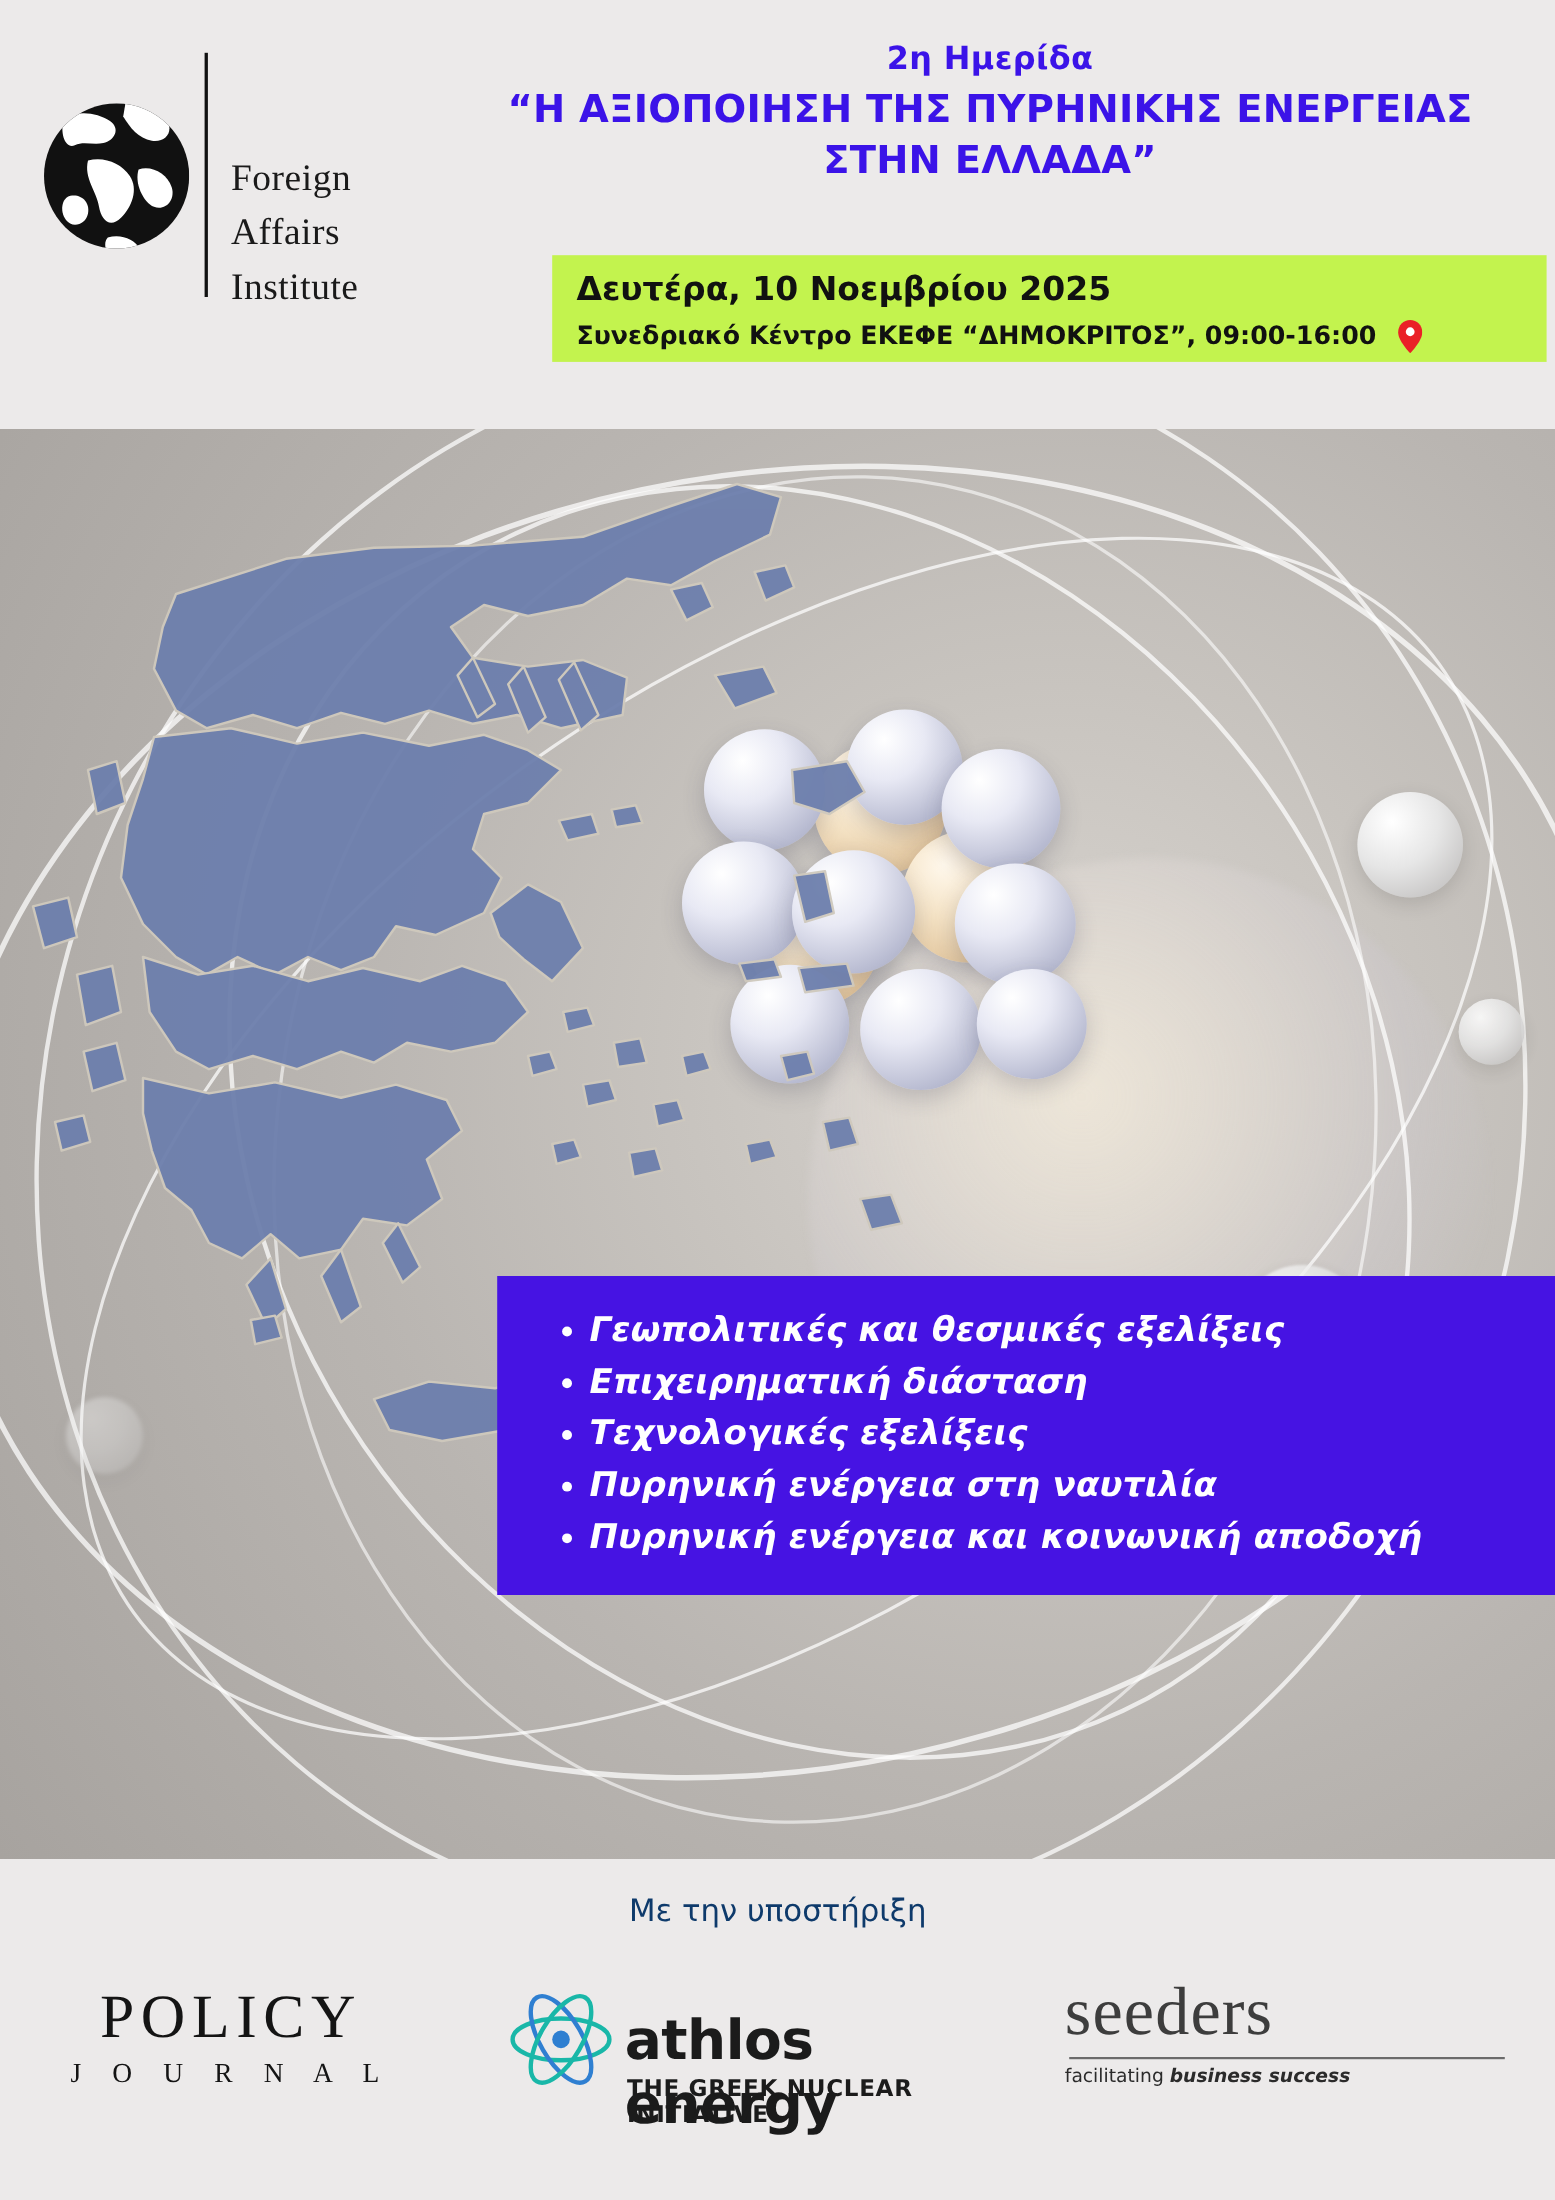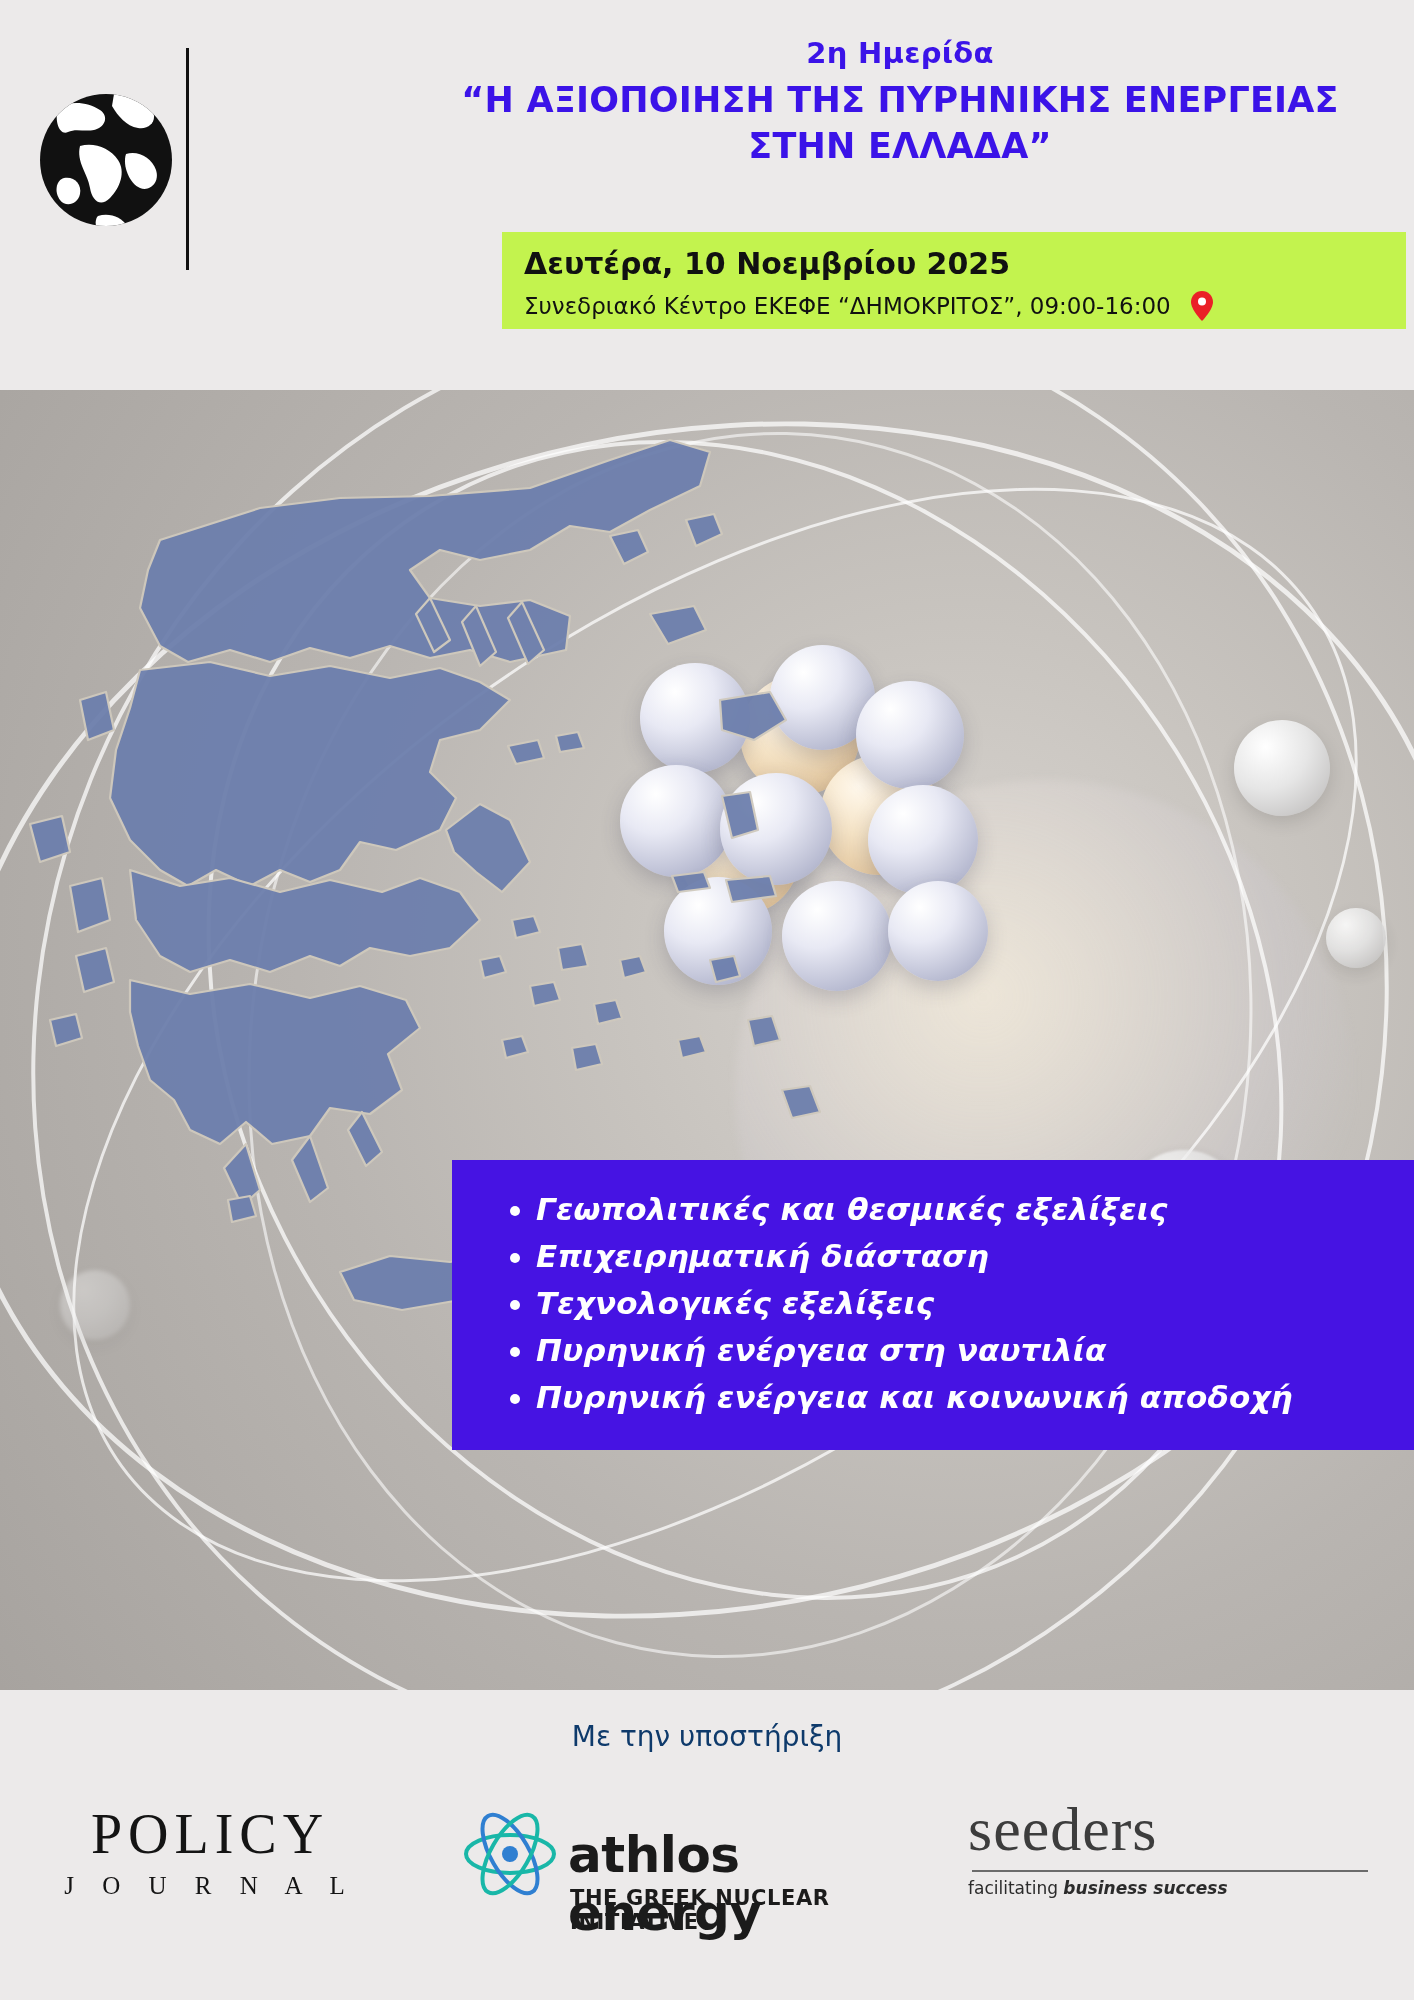--- a/index.html
+++ b/index.html
@@ -102,21 +102,21 @@
     padding: 14px 20px 0 22px;
   }
   .date-line {
     color: #111;
     font-weight: bold;
     font-size: 30px;
     margin-bottom: 10px;
   }
   .venue-line {
     color: #111;
-    font-weight: normal;
+    font-weight: bold;
     font-size: 23px;
     display: flex;
     align-items: center;
   }
   .pin-icon {
     display: inline-block;
     margin-left: 20px;
     width: 22px;
     height: 30px;
     position: relative;
@@ -338,20 +338,25 @@
             <path d="M18 58 C30 50 48 52 60 60 C70 67 64 78 54 80 C44 82 36 78 28 82 C20 86 14 72 18 58 Z"></path>
             <path d="M74 44 C88 40 104 48 112 60 C118 70 110 80 98 78 C86 76 78 66 72 56 Z"></path>
             <path d="M40 96 C54 92 70 98 78 110 C86 122 80 138 70 148 C60 158 52 150 50 138 C48 124 36 112 40 96 Z"></path>
             <path d="M86 104 C98 100 112 108 116 120 C120 132 110 142 100 138 C90 134 82 116 86 104 Z"></path>
             <path d="M24 128 C34 126 42 134 40 144 C38 154 26 158 20 150 C14 142 16 130 24 128 Z"></path>
             <path d="M58 166 C70 162 84 168 88 178 C92 188 82 196 70 192 C58 188 52 172 58 166 Z"></path>
           </g>
         </svg>
       </span>
       <div class="logo-rule"></div>
+      <div class="logo-text">
+        <div>Foreign</div>
+        <div>Affairs</div>
+        <div>Institute</div>
+      </div>
     </div>
 
     <div class="title-block">
       <div class="title-line1">2η Ημερίδα</div>
       <div class="title-main">“Η ΑΞΙΟΠΟΙΗΣΗ ΤΗΣ ΠΥΡΗΝΙΚΗΣ ΕΝΕΡΓΕΙΑΣ ΣΤΗΝ ΕΛΛΑΔΑ”</div>
     </div>
 
     <div class="date-badge">
       <div class="date-line">Δευτέρα, 10 Νοεμβρίου  2025</div>
       <div class="venue-line">

